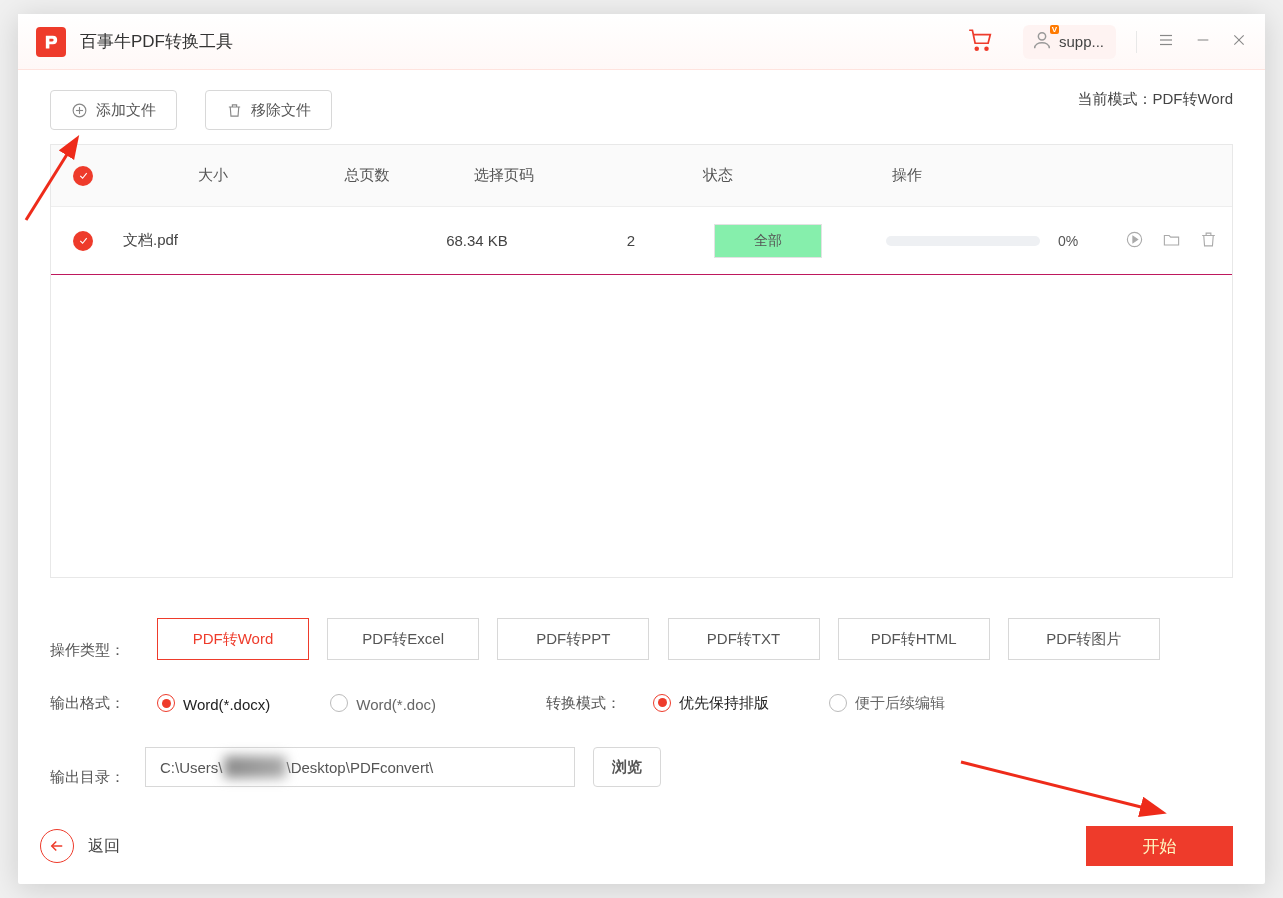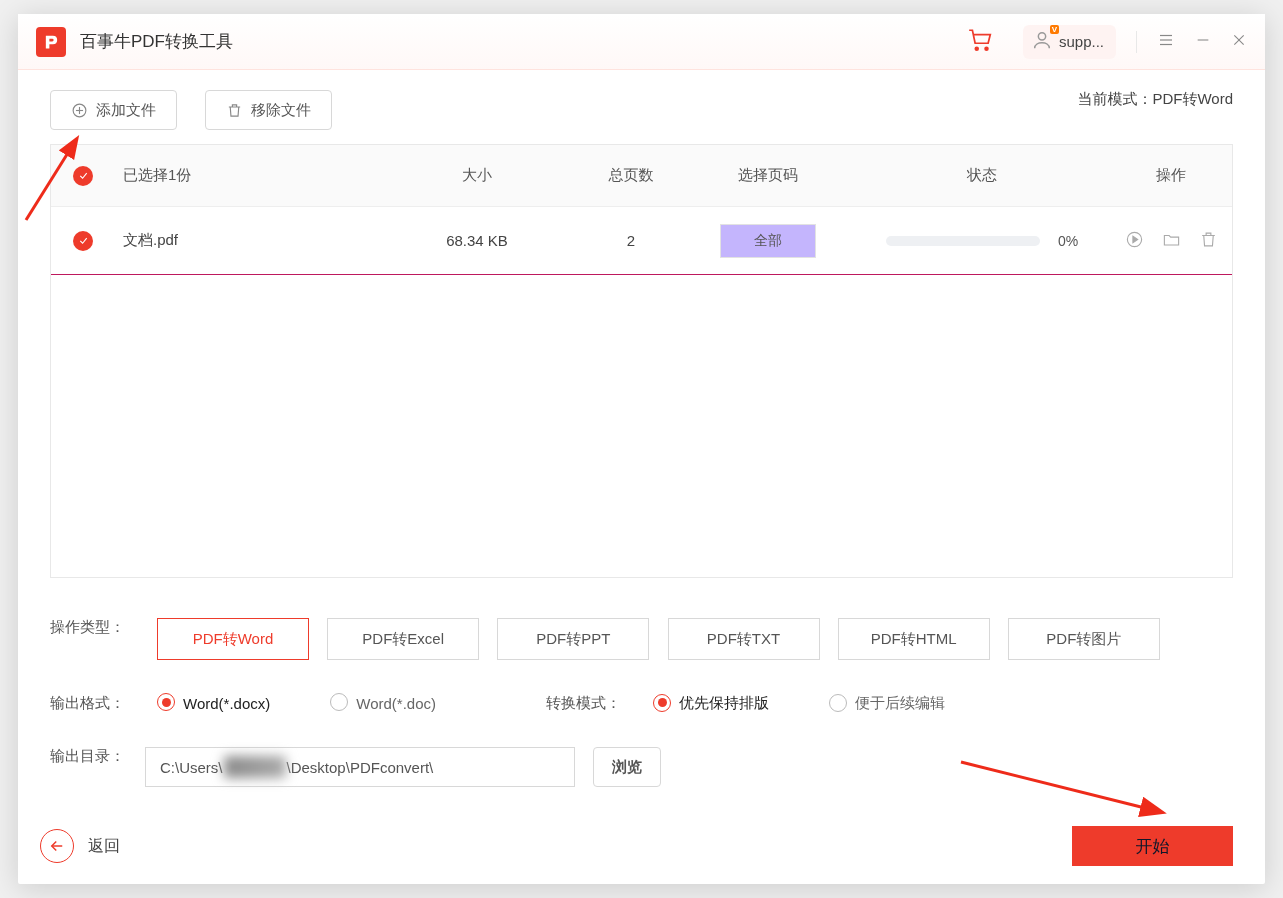--- a/index.html
+++ b/index.html
@@ -110,39 +110,39 @@
   .col-select { width: 162px; display: flex; justify-content: center; }
   .col-status { width: 266px; display: flex; align-items: center; justify-content: center; gap: 18px; }
   .col-actions { width: 112px; display: flex; justify-content: center; gap: 18px; color: #aaa; }
 
   .check-circle {
     width: 20px; height: 20px; border-radius: 50%;
     background: #ee3b2b; display: flex; align-items: center; justify-content: center;
   }
   .check-circle svg { stroke: #fff; fill: none; stroke-width: 2.5; }
   .page-btn {
-    width: 96px; height: 34px;
+    width: 108px; height: 34px;
     border: 1px solid #e2e2e2;
-    background: #c4b5fd;
+    background: #86efac;
     font-size: 14px; color: #555;
     cursor: pointer;
   }
   .progress-bar {
     width: 154px; height: 10px;
     background: #eef0f3; border-radius: 5px;
   }
   .pct { font-size: 14px; color: #555; }
   .action-icon { cursor: pointer; }
 
   .options {
     padding-top: 40px;
     font-size: 15px; color: #444;
     display: flex; flex-direction: column; gap: 34px;
   }
-  .opt-row { display: flex; align-items: flex-start; gap: 30px; }
+  .opt-row { display: flex; align-items: flex-end; gap: 30px; }
   .opt-label { color: #555; margin-right: 2px; }
   .type-btn {
     width: 152px; height: 42px;
     border: 1px solid #d8d8d8;
     background: #fff; font-size: 15px; color: #555;
     cursor: pointer;
     display: inline-flex; align-items: center; justify-content: center;
     margin-right: 14px;
   }
   .type-btn:last-child { margin-right: 0; }
@@ -184,22 +184,22 @@
     margin-top: 18px;
     gap: 14px;
   }
   .back-circle {
     width: 34px; height: 34px; border-radius: 50%;
     border: 1.6px solid #ee3b2b; color: #ee3b2b;
     display: flex; align-items: center; justify-content: center;
     cursor: pointer;
   }
   .start-btn {
-    width: 161px; height: 40px;
-    background: #ee3b2b; color: #0f172a;
+    width: 147px; height: 40px;
+    background: #ee3b2b; color: #fef9c3;
     font-size: 17px; border: none;
     cursor: pointer;
   }
 
   .arrow-red {
     position: absolute;
     left: 0; top: 94px;
     width: 80px; height: 120px;
     pointer-events: none;
   }
@@ -287,21 +287,20 @@
 
     <div class="grid-container">
       <div class="grid-header">
         <div class="col-check">
           <div class="check-circle">
             <svg width="11" height="11" viewBox="0 0 24 24">
                 <polyline points="5,13 10,18 19,7"></polyline>
               </svg>
           </div>
         </div>
-        <div class="col-name">已选择1份</div>
         <div class="col-size">大小</div>
         <div class="col-pages">总页数</div>
         <div class="col-select">选择页码</div>
         <div class="col-status" style="justify-content:center;">状态</div>
         <div class="col-actions" style="color:#555;">操作</div>
       </div>
 
       <div class="grid-row">
         <div class="col-check">
           <div class="check-circle">

